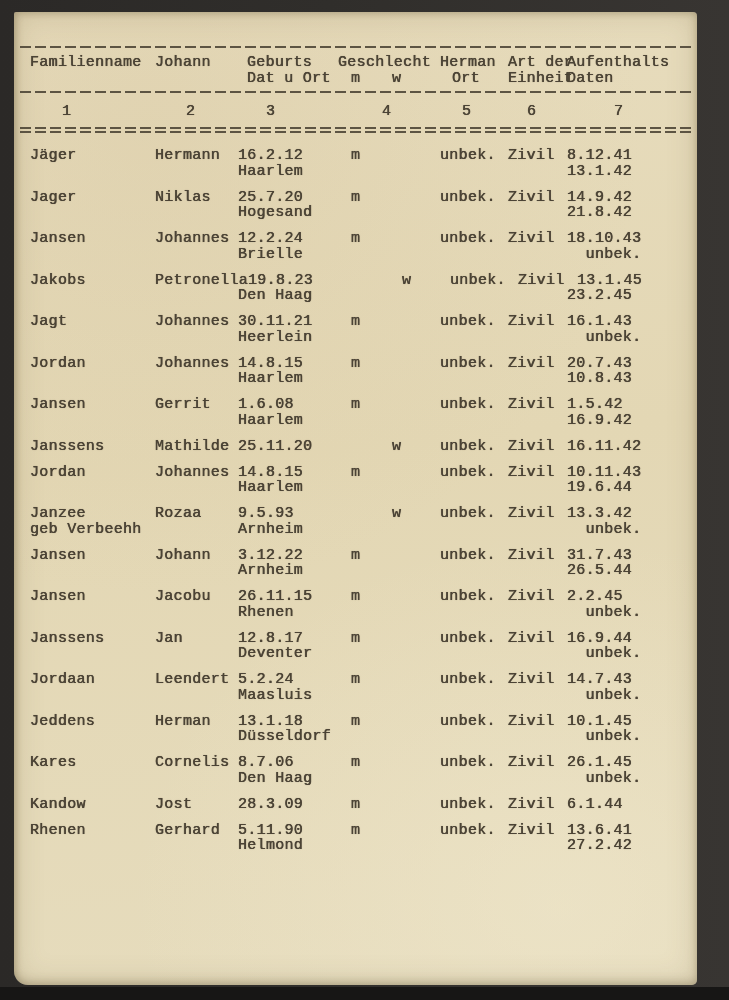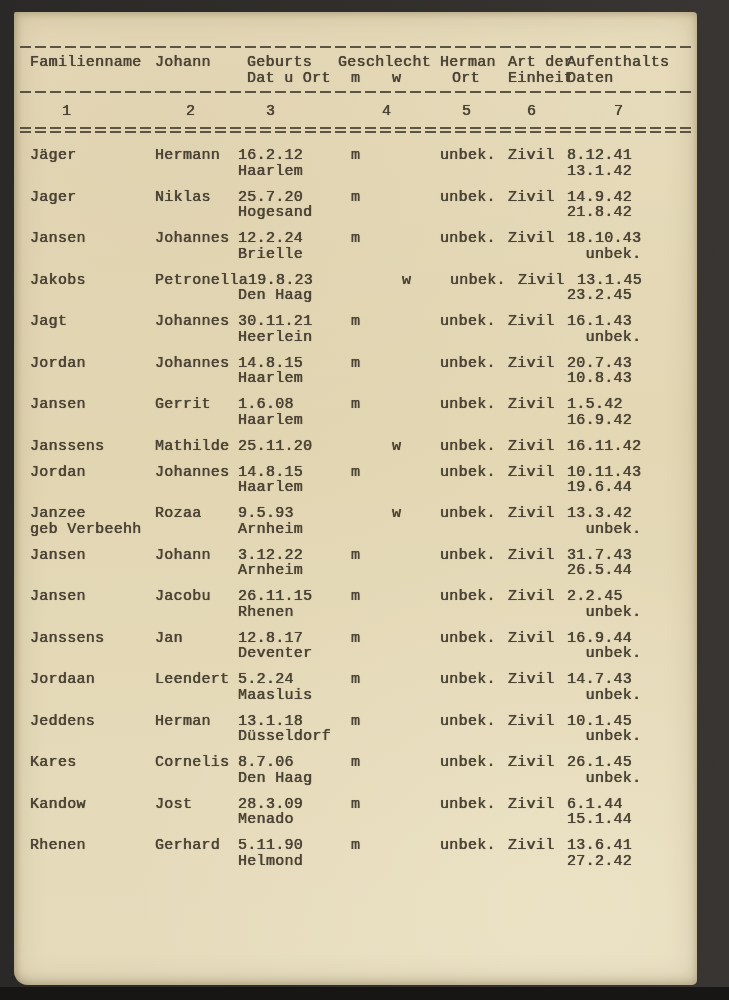--- a/index.html
+++ b/index.html
@@ -470,30 +470,20 @@
           <div class="line">
             <span class="c c-family">Kandow</span>
             <span class="c c-given">Jost</span>
             <span class="c c-birth">28.3.09</span>
             <span class="c c-m">m</span>
             <span class="c c-w"></span>
             <span class="c c-heimat">unbek.</span>
             <span class="c c-einheit">Zivil</span>
             <span class="c c-auf">6.1.44</span>
           </div>
-          <div class="line">
-            <span class="c c-family"></span>
-            <span class="c c-given"></span>
-            <span class="c c-birth">Menado</span>
-            <span class="c c-m"></span>
-            <span class="c c-w"></span>
-            <span class="c c-heimat"></span>
-            <span class="c c-einheit"></span>
-            <span class="c c-auf">15.1.44</span>
-          </div>
         </div>
 
         <div class="row">
           <div class="line">
             <span class="c c-family">Rhenen</span>
             <span class="c c-given">Gerhard</span>
             <span class="c c-birth">5.11.90</span>
             <span class="c c-m">m</span>
             <span class="c c-w"></span>
             <span class="c c-heimat">unbek.</span>

